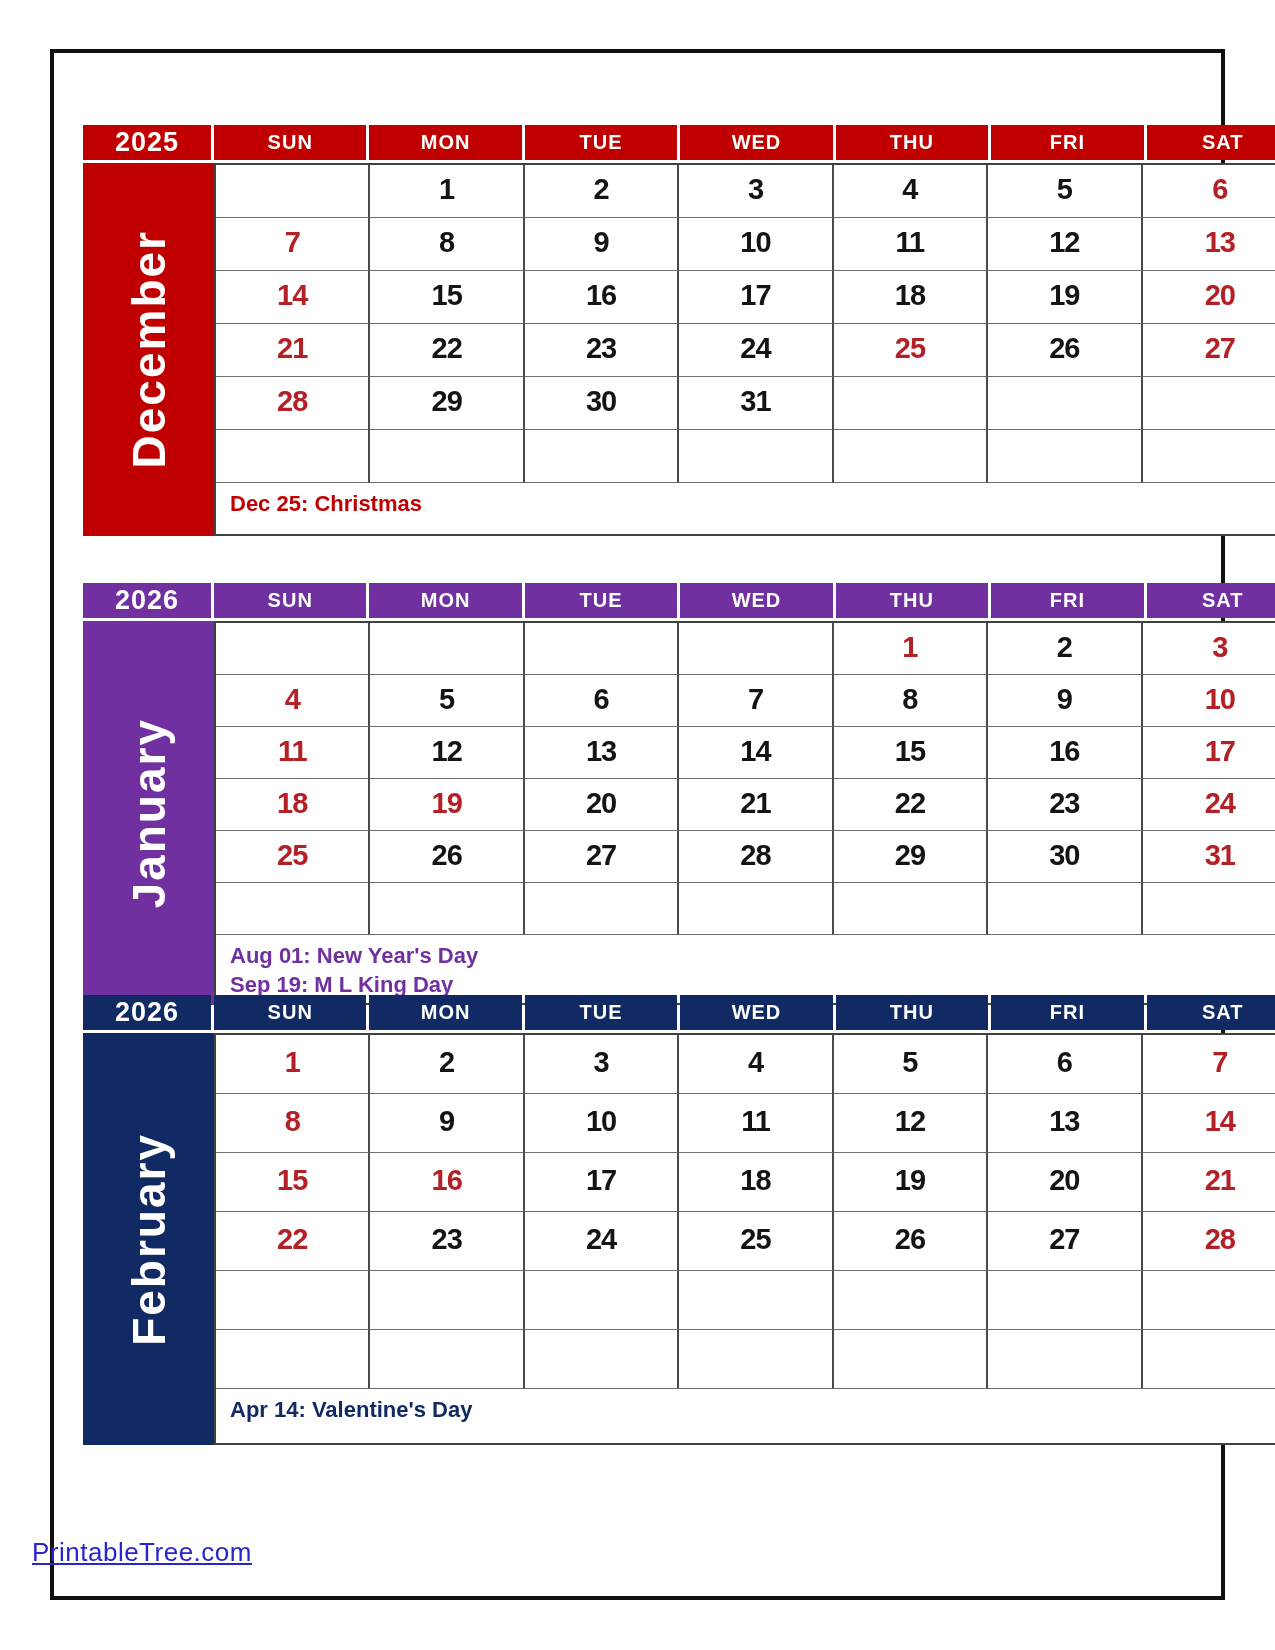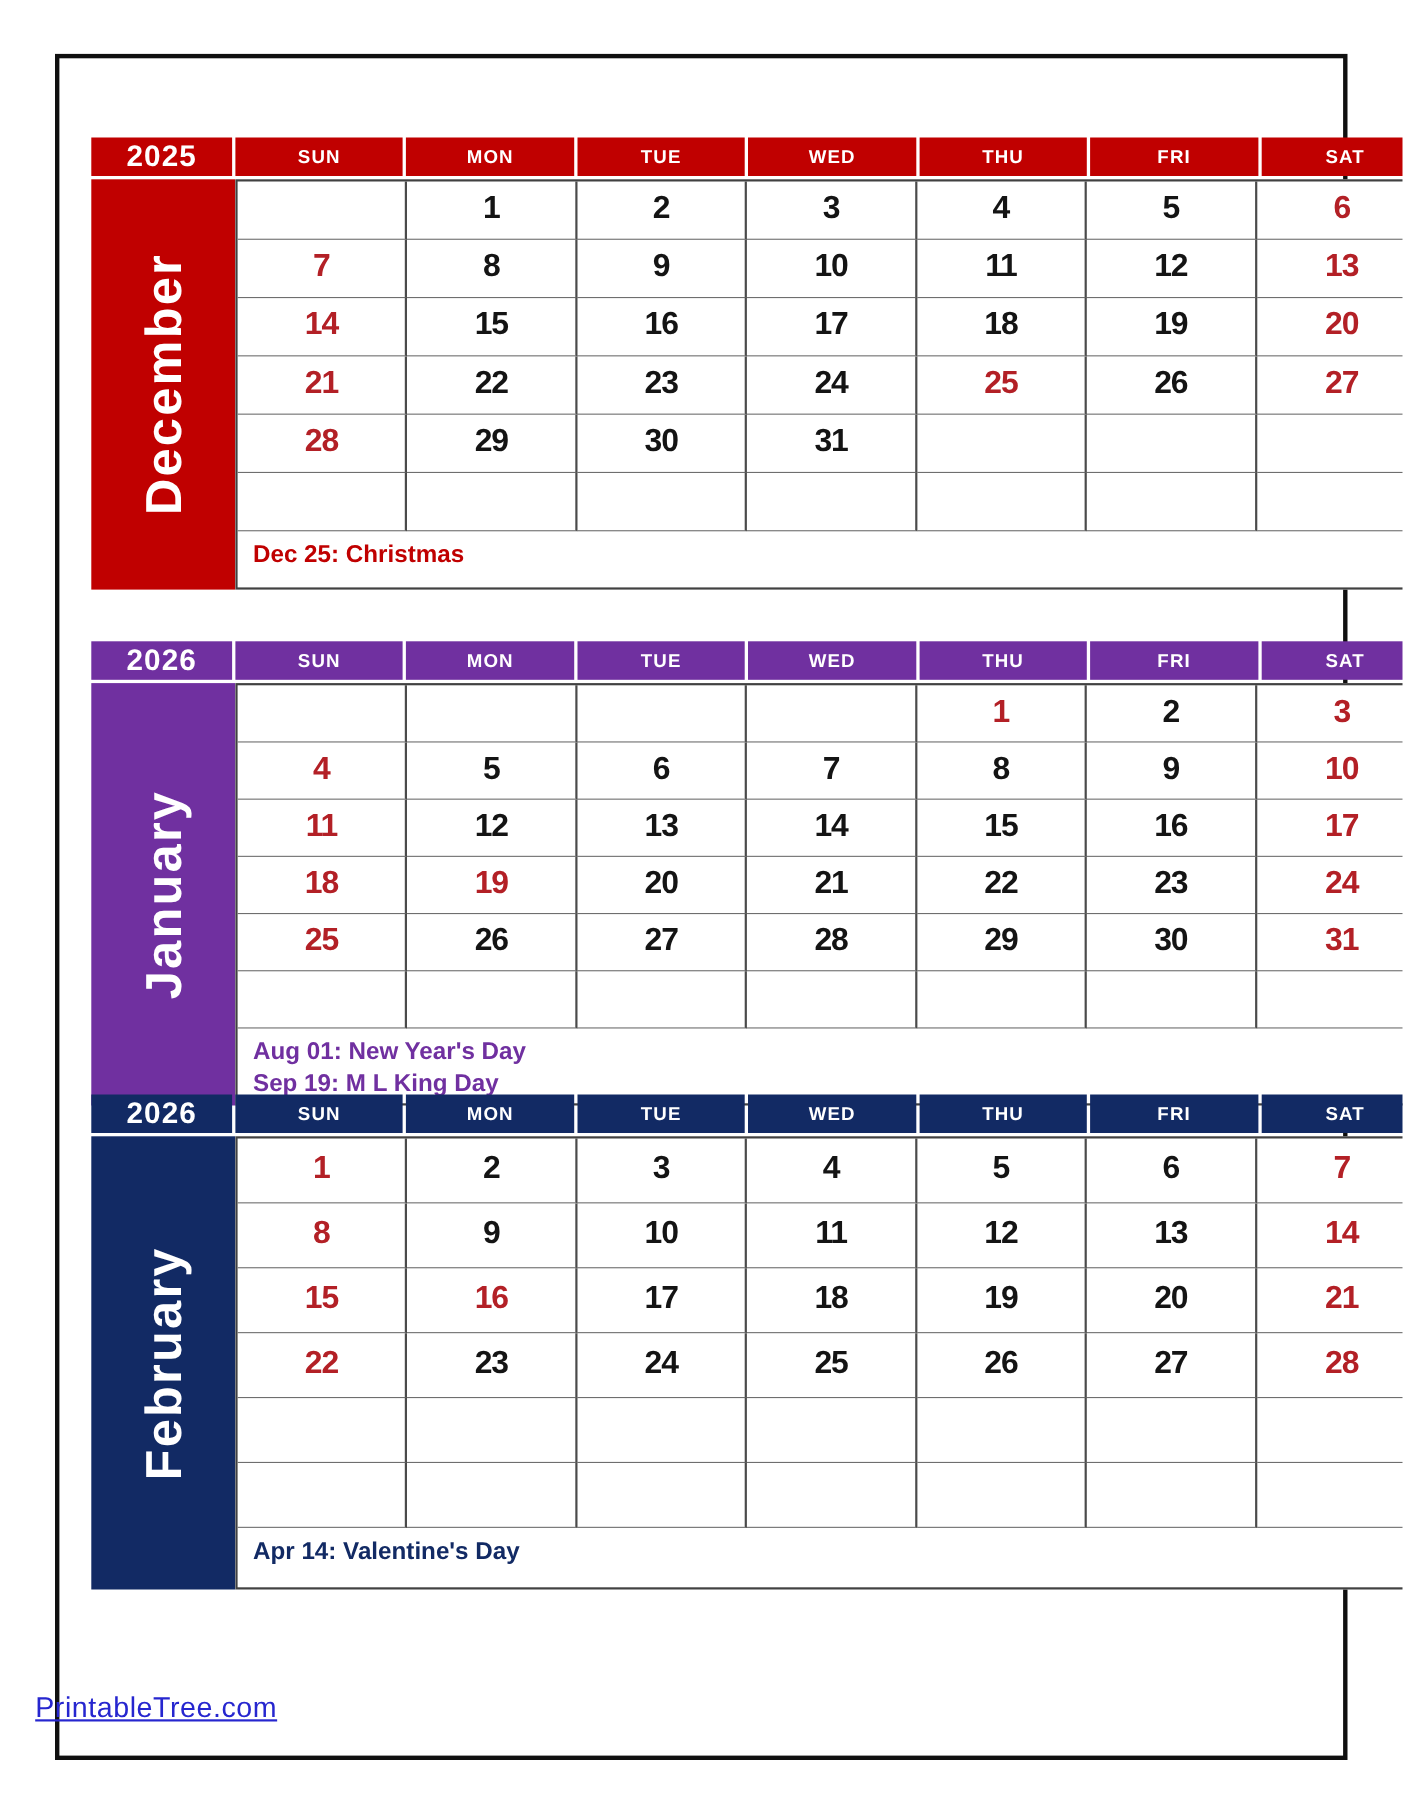--- a/index.html
+++ b/index.html
@@ -15,21 +15,21 @@
   .m-dec{top:125px;--rowh:53px;--notesh:51px;}
   .m-jan{top:583px;--rowh:52px;--notesh:54px;}
   .m-feb{top:995px;--rowh:59px;--notesh:54px;}
 
   .m-header{
     display:grid;grid-template-columns:128px repeat(7,1fr);
     column-gap:3px;height:35px;margin-bottom:3px;
   }
   .hcell{
     background:var(--theme);color:#fff;display:flex;align-items:center;justify-content:center;
-    font-weight:bold;font-size:17px;letter-spacing:1px;
+    font-weight:bold;font-size:20px;letter-spacing:1px;
   }
   .ycell{font-size:27px;letter-spacing:1px;}
 
   .m-body{display:flex;align-items:stretch;}
   .sidebar{
     width:131px;background:var(--theme);
     display:flex;align-items:center;justify-content:center;flex:none;
   }
   .mname{
     writing-mode:vertical-rl;transform:rotate(180deg);

